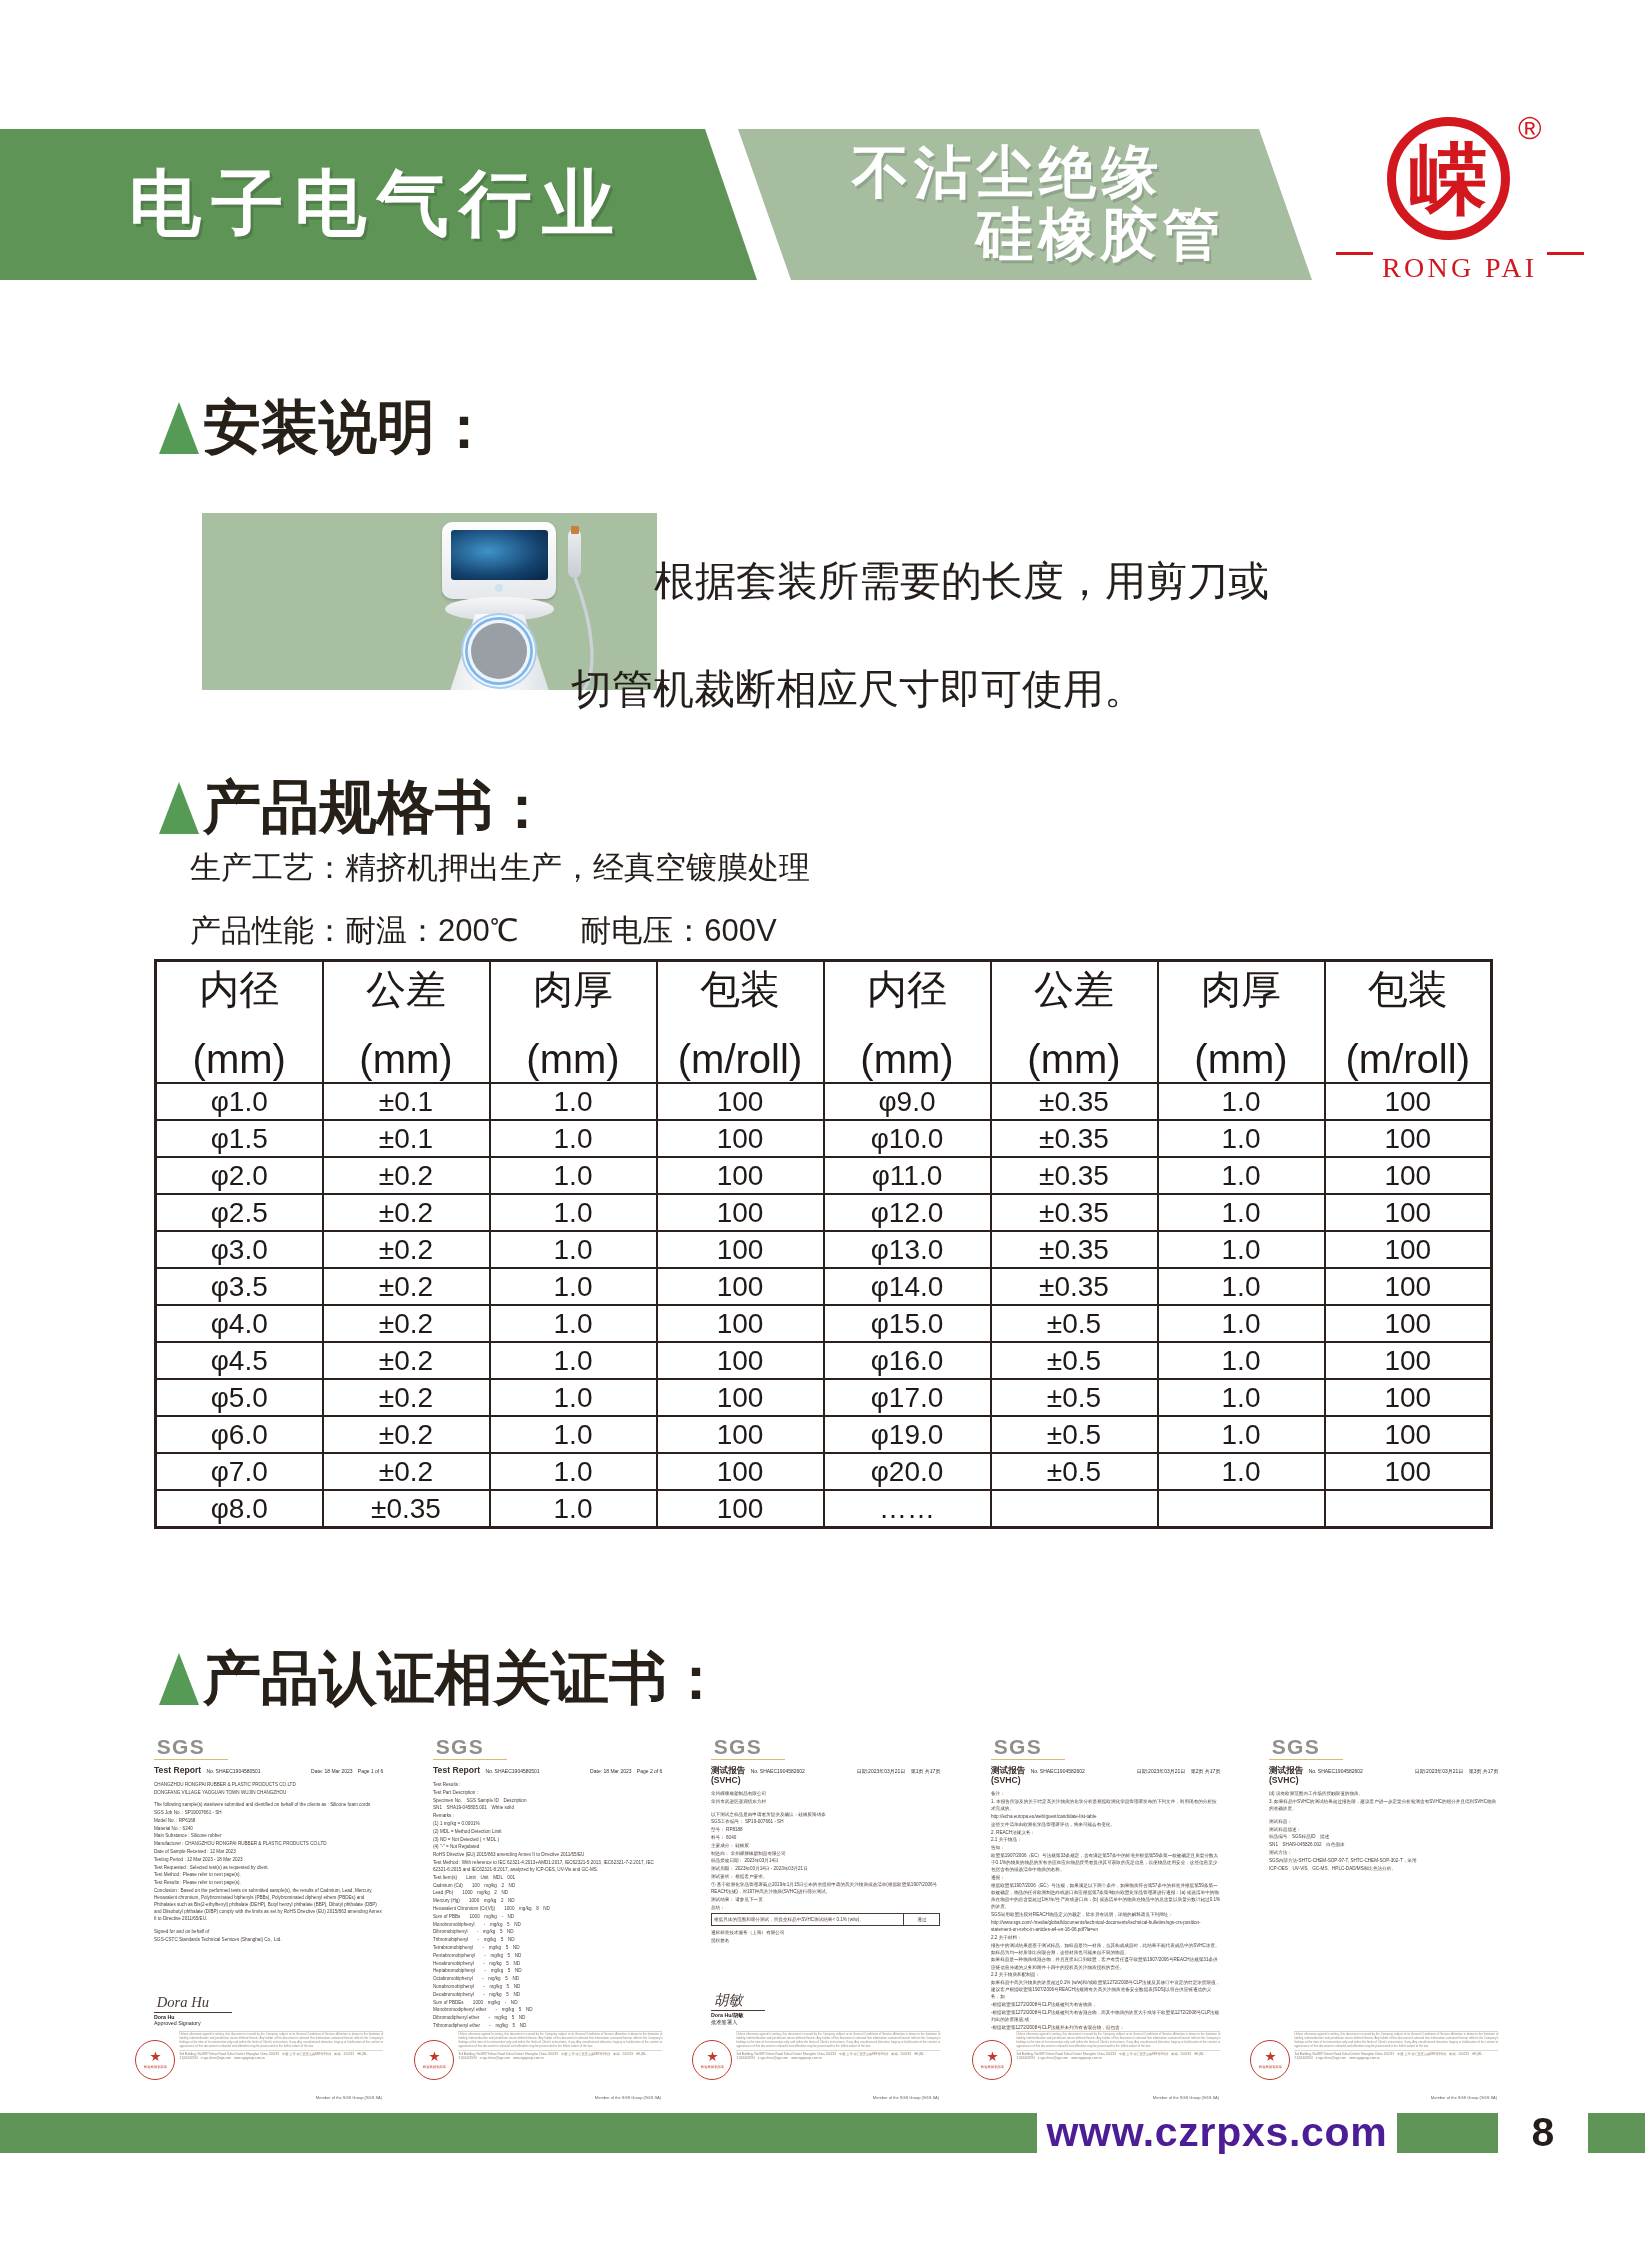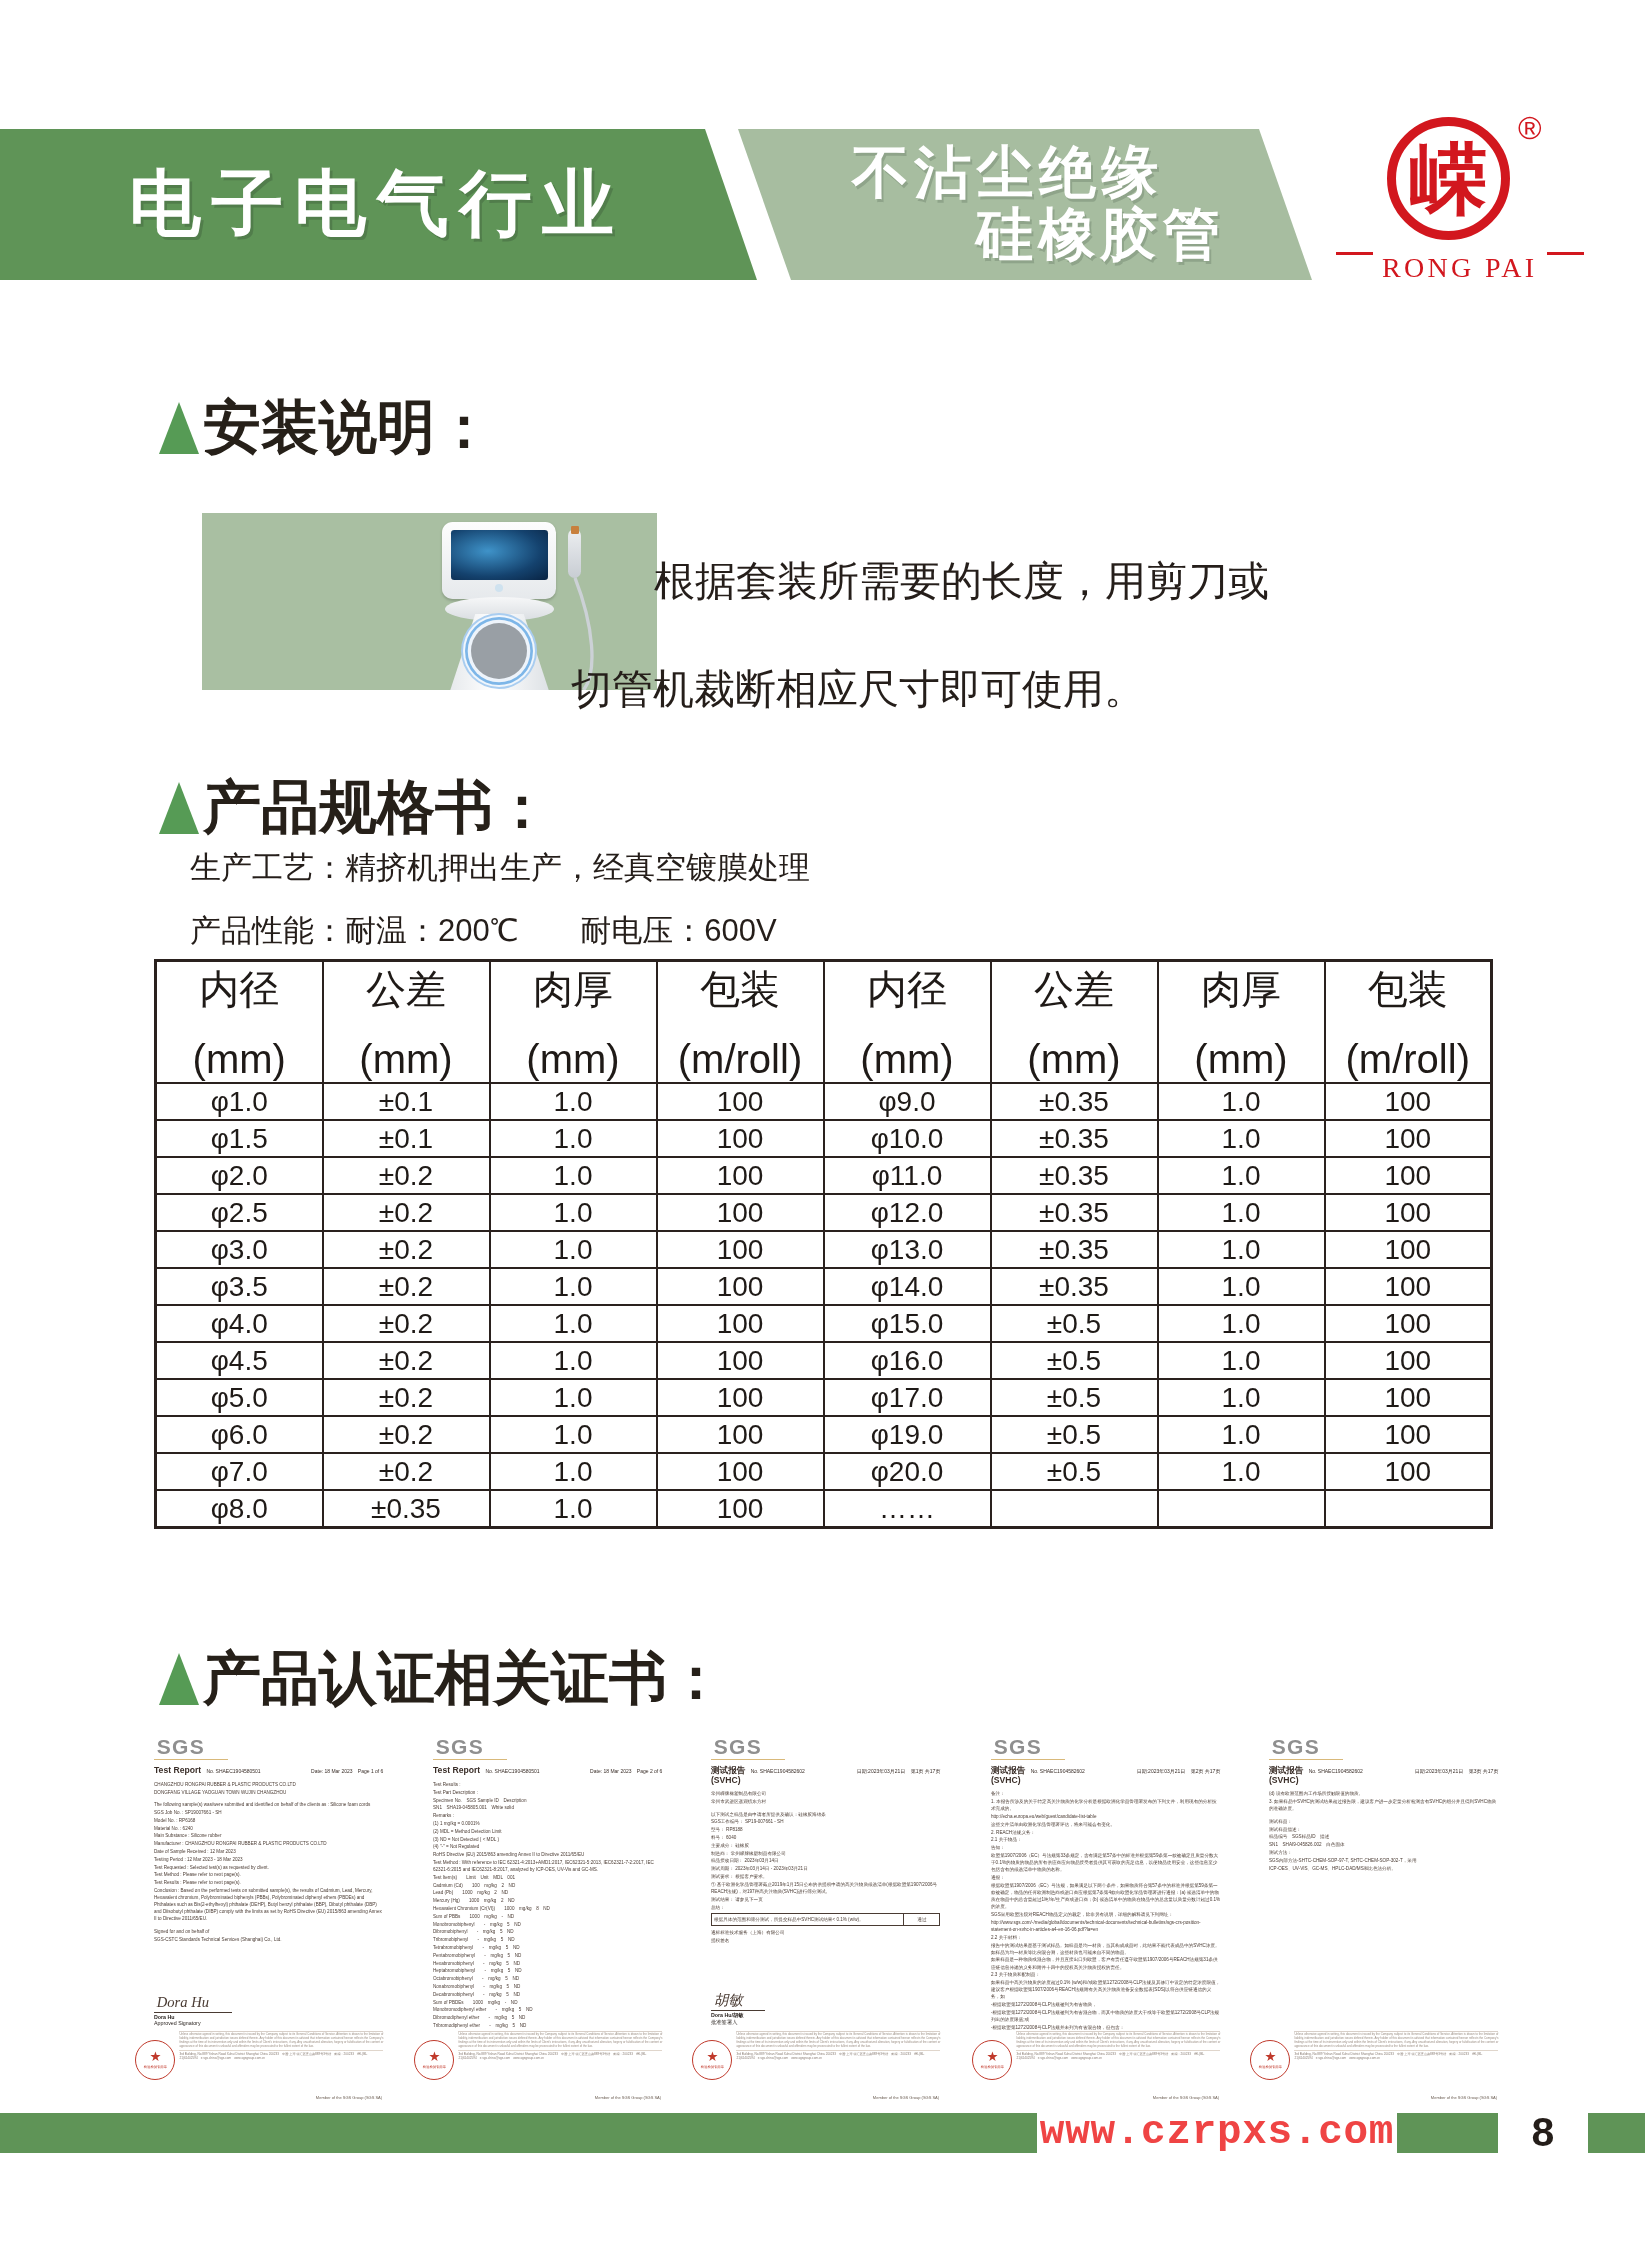--- a/index.html
+++ b/index.html
@@ -102,21 +102,21 @@
   .disc{font-size:2.9px;line-height:1.35;color:#9a8d82;text-align:justify;}
   .addr{font-size:3.1px;line-height:1.4;color:#8a7d74;margin-top:1.3px;border-top:0.7px solid #e0d6cc;padding-top:0.7px;}
   .member{position:absolute;right:1.3px;bottom:0px;font-size:4px;color:#6b5d52;}
 
   
   .fseg{position:absolute;top:2113px;height:40px;background:#5f9457;}
   .seg1{left:0;width:1037px;}
   .seg2{left:1397px;width:101px;}
   .seg3{left:1588px;width:58px;}
   .site{position:absolute;left:1037px;width:360px;top:2113px;height:40px;line-height:38px;text-align:center;
-        font-size:41px;font-weight:700;color:#ef4444;letter-spacing:0.7px;font-family:Liberation Mono, monospace;}
+        font-size:41px;font-weight:700;color:#4c1d95;letter-spacing:0.7px;}
   .pagenum{position:absolute;left:1498px;width:90px;top:2113px;height:40px;line-height:38px;text-align:center;
         font-size:41px;font-weight:700;color:#241d19;}
 </style>
 </head>
 <body>
 
 <div id="page">
 
   <div class="header-band">
     <div class="band-dark">

